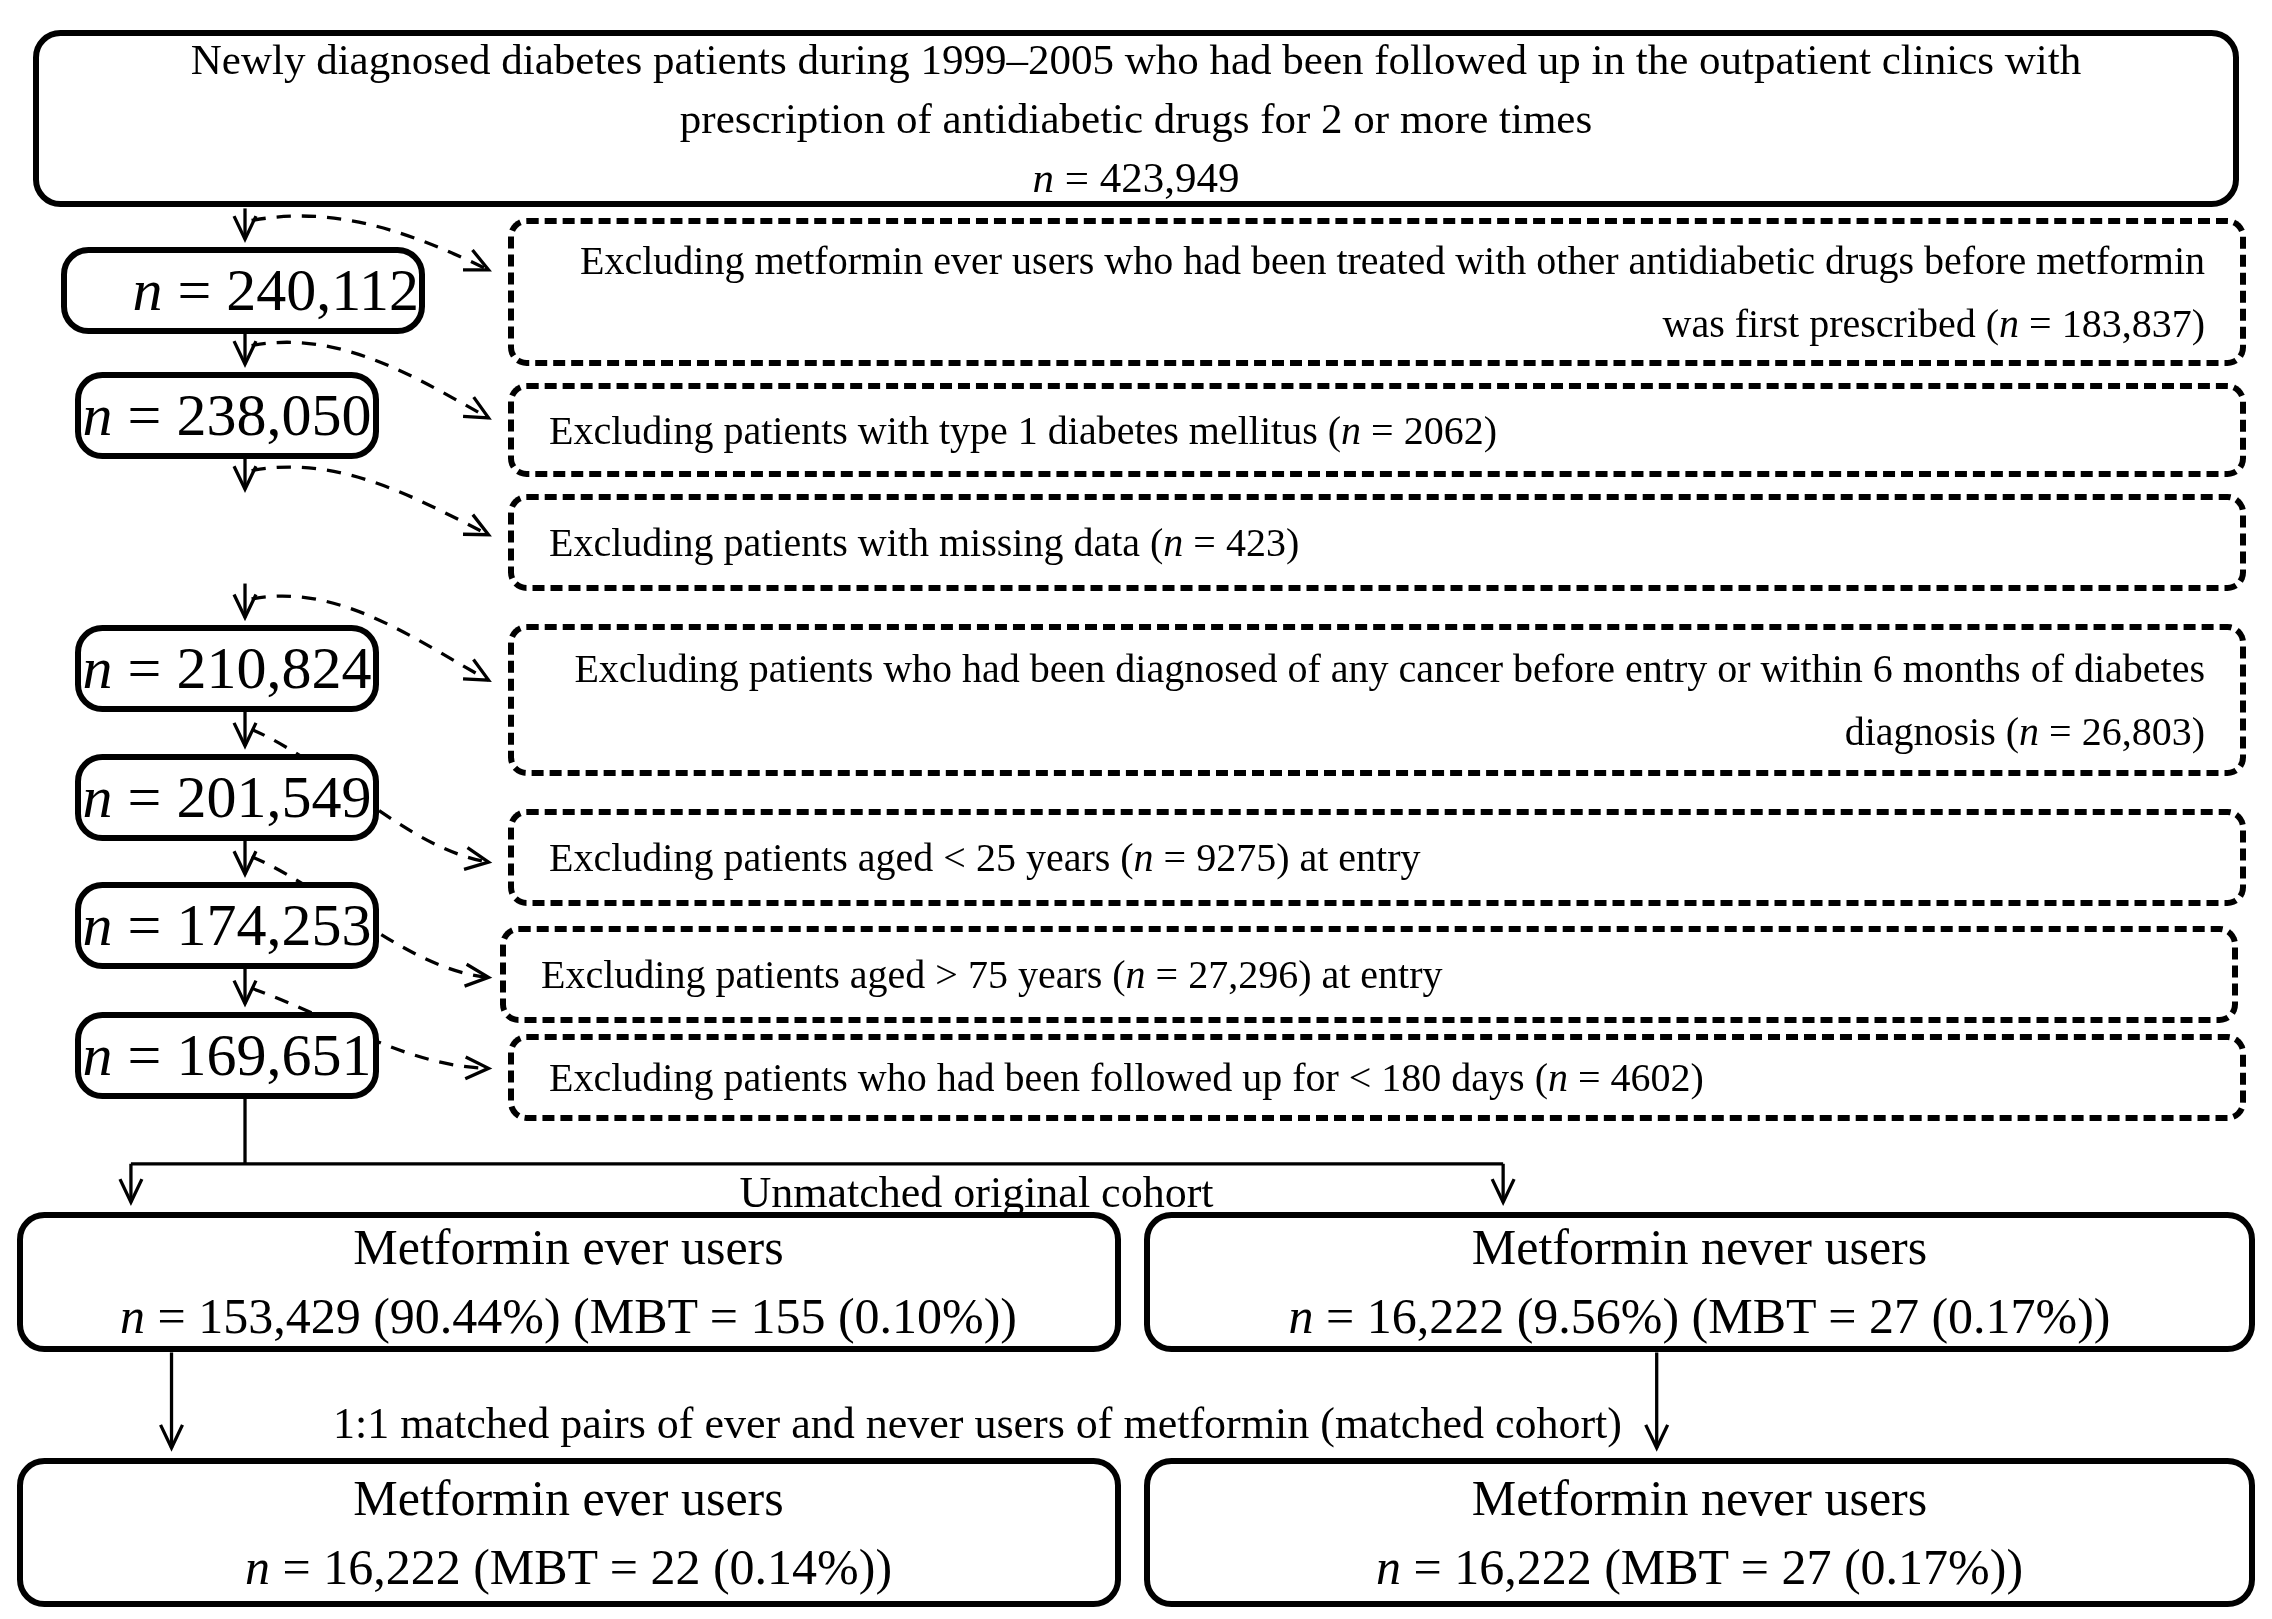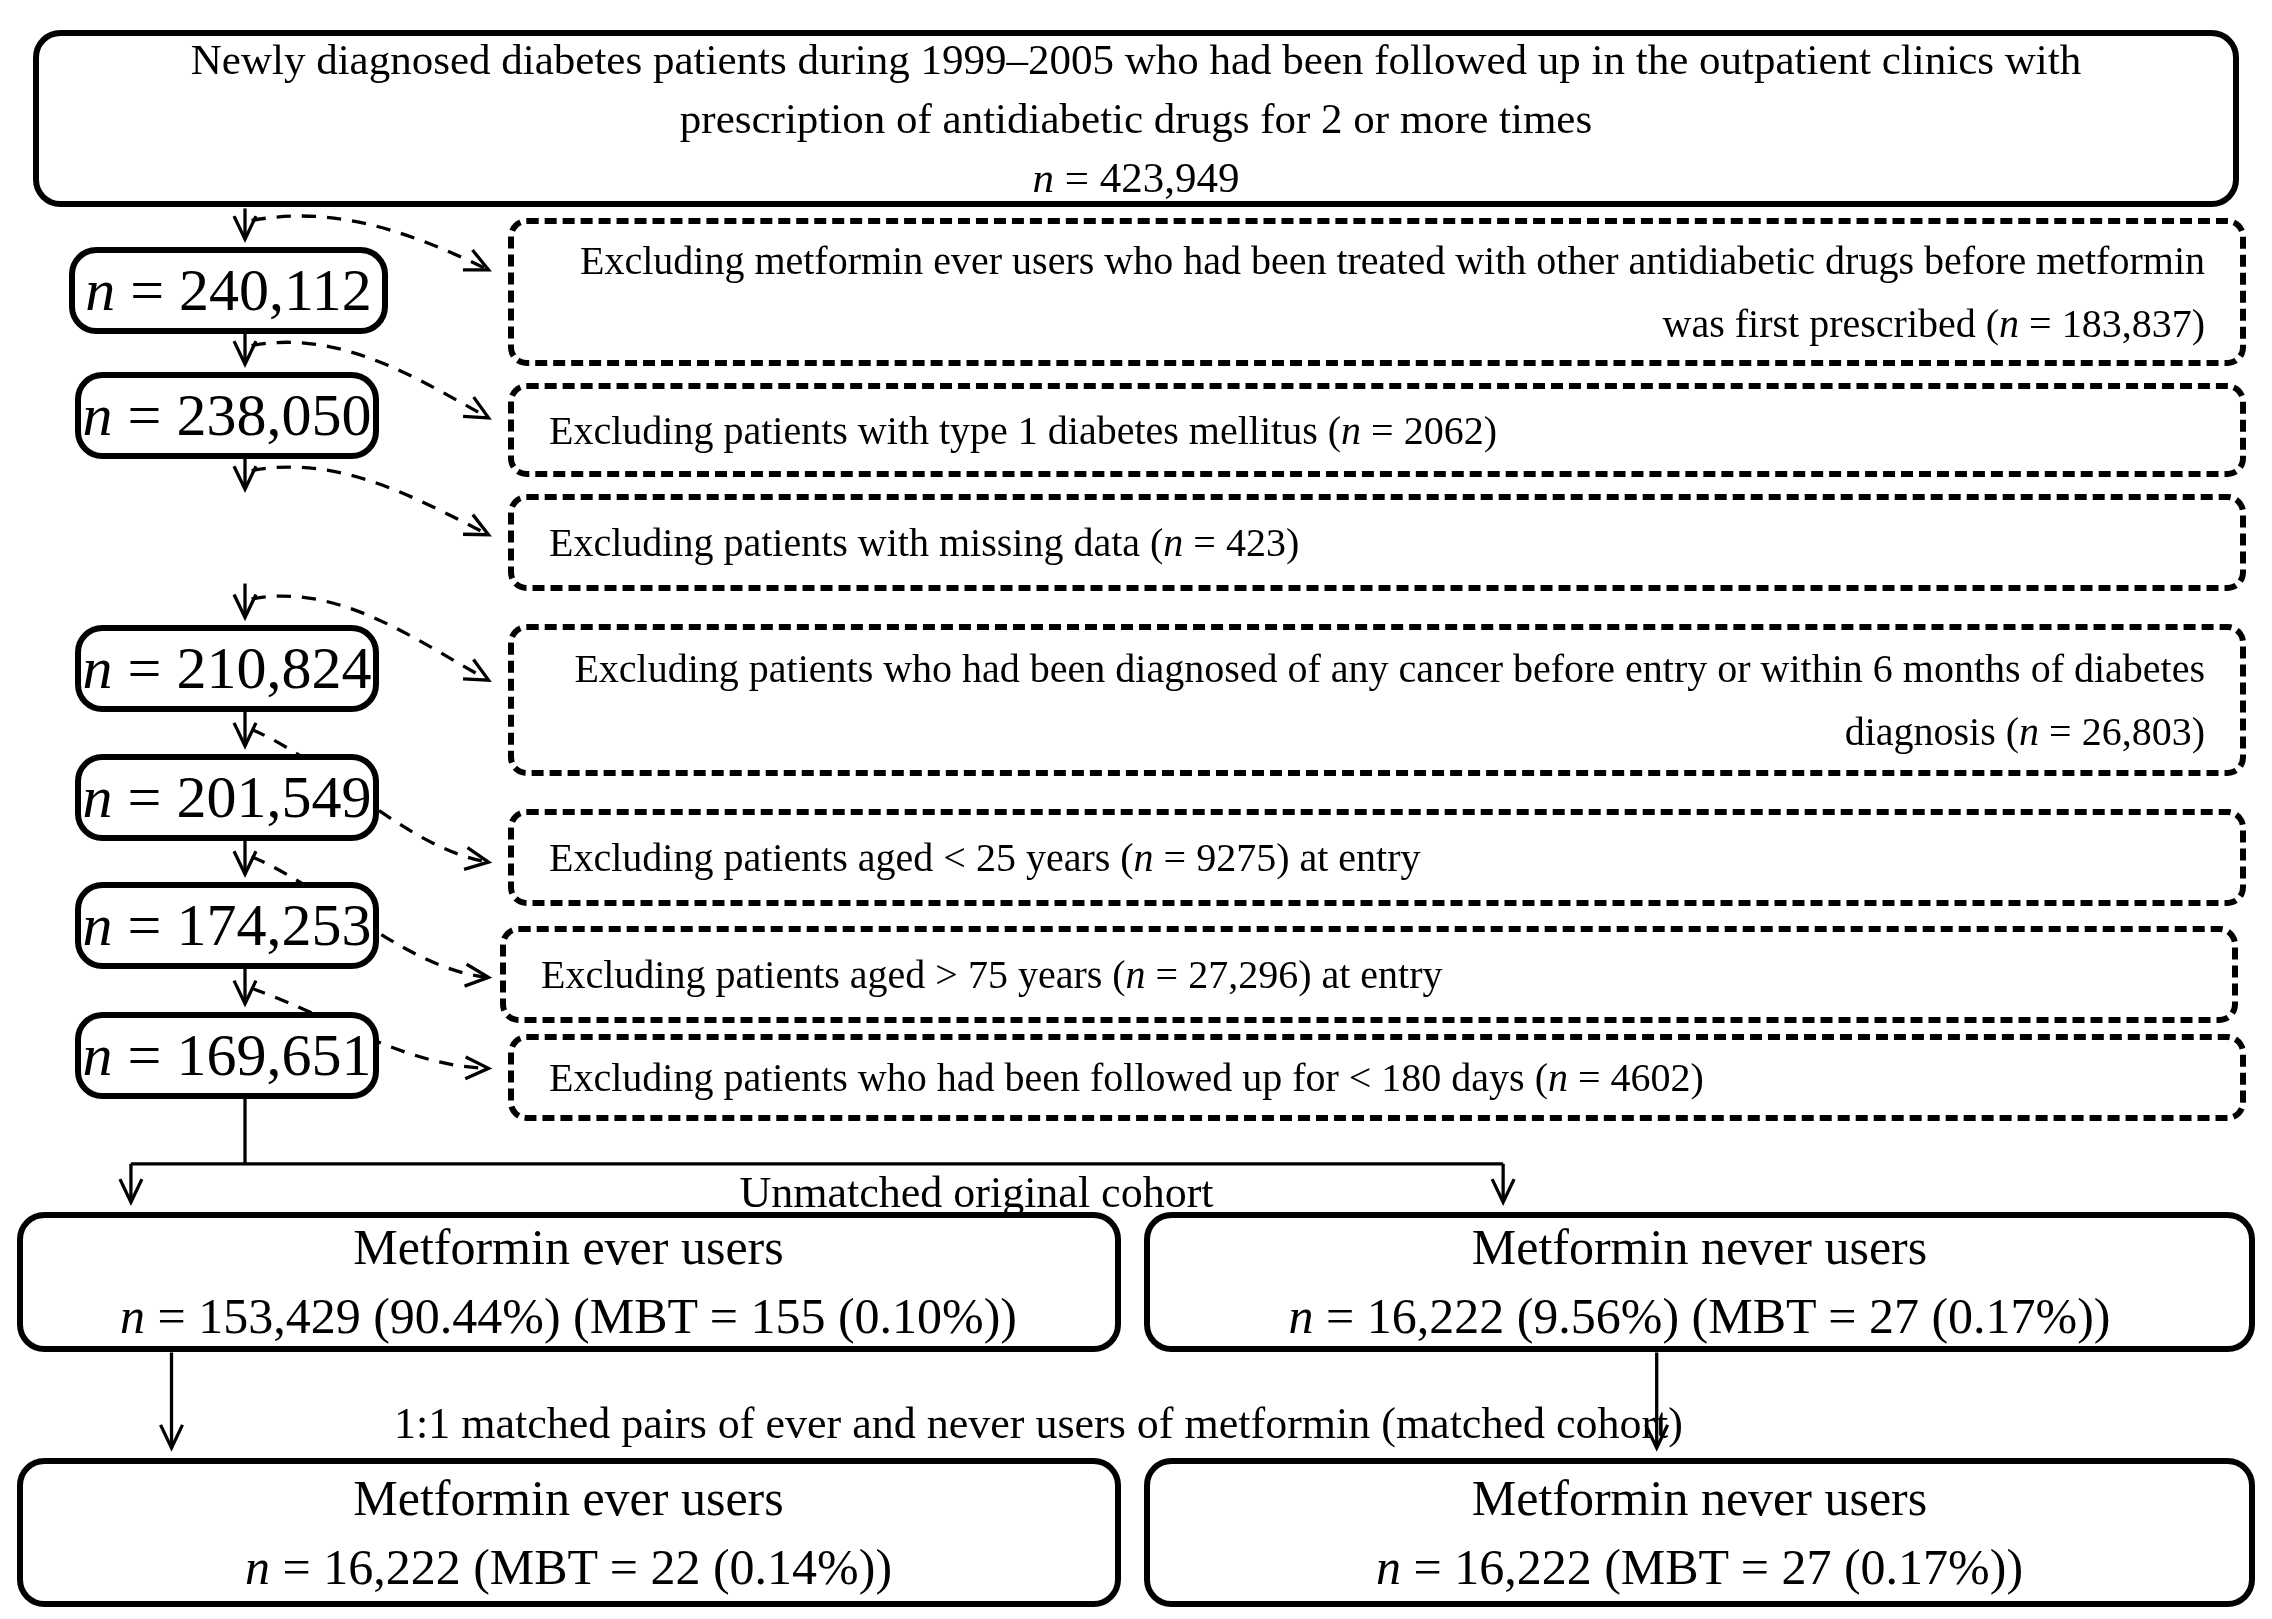--- a/index.html
+++ b/index.html
@@ -64,21 +64,21 @@
     <path d="M458,1562 C 600,1622 740,1768 890,1782" stroke="#000" stroke-width="6" fill="none" stroke-dasharray="26 20" marker-end="url(#arr)"></path>
     <path d="M458,1802 C 600,1852 740,1945 890,1948" stroke="#000" stroke-width="6" fill="none" stroke-dasharray="26 20" marker-end="url(#arr)"></path>
   </svg>
 
   <div class="rbox" style="left:33px; top:30px; width:2206px; height:177px;">
     <div class="top-line">Newly diagnosed diabetes patients during 1999–2005 who had been followed up in the outpatient clinics with</div>
     <div class="top-line">prescription of antidiabetic drugs for 2 or more times</div>
     <div class="top-line"><i>n</i> = 423,949</div>
   </div>
 
-  <div class="rbox" style="left:69px; top:247px;  width:319px; height:87px;">
+  <div class="rbox" style="left:61px; top:247px;  width:364px; height:87px;align-items:flex-end;">
     <div class="cohort-num"><i>n</i> = 240,112</div>
   </div>
   <div class="rbox" style="left:75px; top:372px;  width:304px; height:87px;">
     <div class="cohort-num"><i>n</i> = 238,050</div>
   </div>
   <div class="rbox" style="left:75px; top:625px; width:304px; height:87px;">
     <div class="cohort-num"><i>n</i> = 210,824</div>
   </div>
   <div class="rbox" style="left:75px; top:754px; width:304px; height:87px;">
     <div class="cohort-num"><i>n</i> = 201,549</div>
@@ -106,21 +106,21 @@
     <div>Excluding patients aged &lt; 25 years (<i>n</i> = 9275) at entry</div>
   </div>
   <div class="dbox" style="left:500px; top:926px; width:1738px; height:97px;">
     <div>Excluding patients aged &gt; 75 years (<i>n</i> = 27,296) at entry</div>
   </div>
   <div class="dbox" style="left:508px; top:1034px; width:1738px; height:87px;">
     <div>Excluding patients who had been followed up for &lt; 180 days (<i>n</i> = 4602)</div>
   </div>
 
   <div class="flow-label" style="left:428px; top:1167px; width:1097px;">Unmatched original cohort</div>
-  <div class="flow-label" style="left:224px; top:1398px; width:1459px;text-align:right;">1:1 matched pairs of ever and never users of metformin (matched cohort)</div>
+  <div class="flow-label" style="left:248px; top:1398px; width:1459px;">1:1 matched pairs of ever and never users of metformin (matched cohort)</div>
 
   <div class="rbox" style="left:16.5px; top:1212px; width:1104px; height:140px;">
     <div class="stat-title">Metformin ever users</div>
     <div class="stat-line"><i>n</i> = 153,429 (90.44%) (MBT = 155 (0.10%))</div>
   </div>
   <div class="rbox" style="left:1144px; top:1212px; width:1111px; height:140px;">
     <div class="stat-title">Metformin never users</div>
     <div class="stat-line"><i>n</i> = 16,222 (9.56%) (MBT = 27 (0.17%))</div>
   </div>
 

